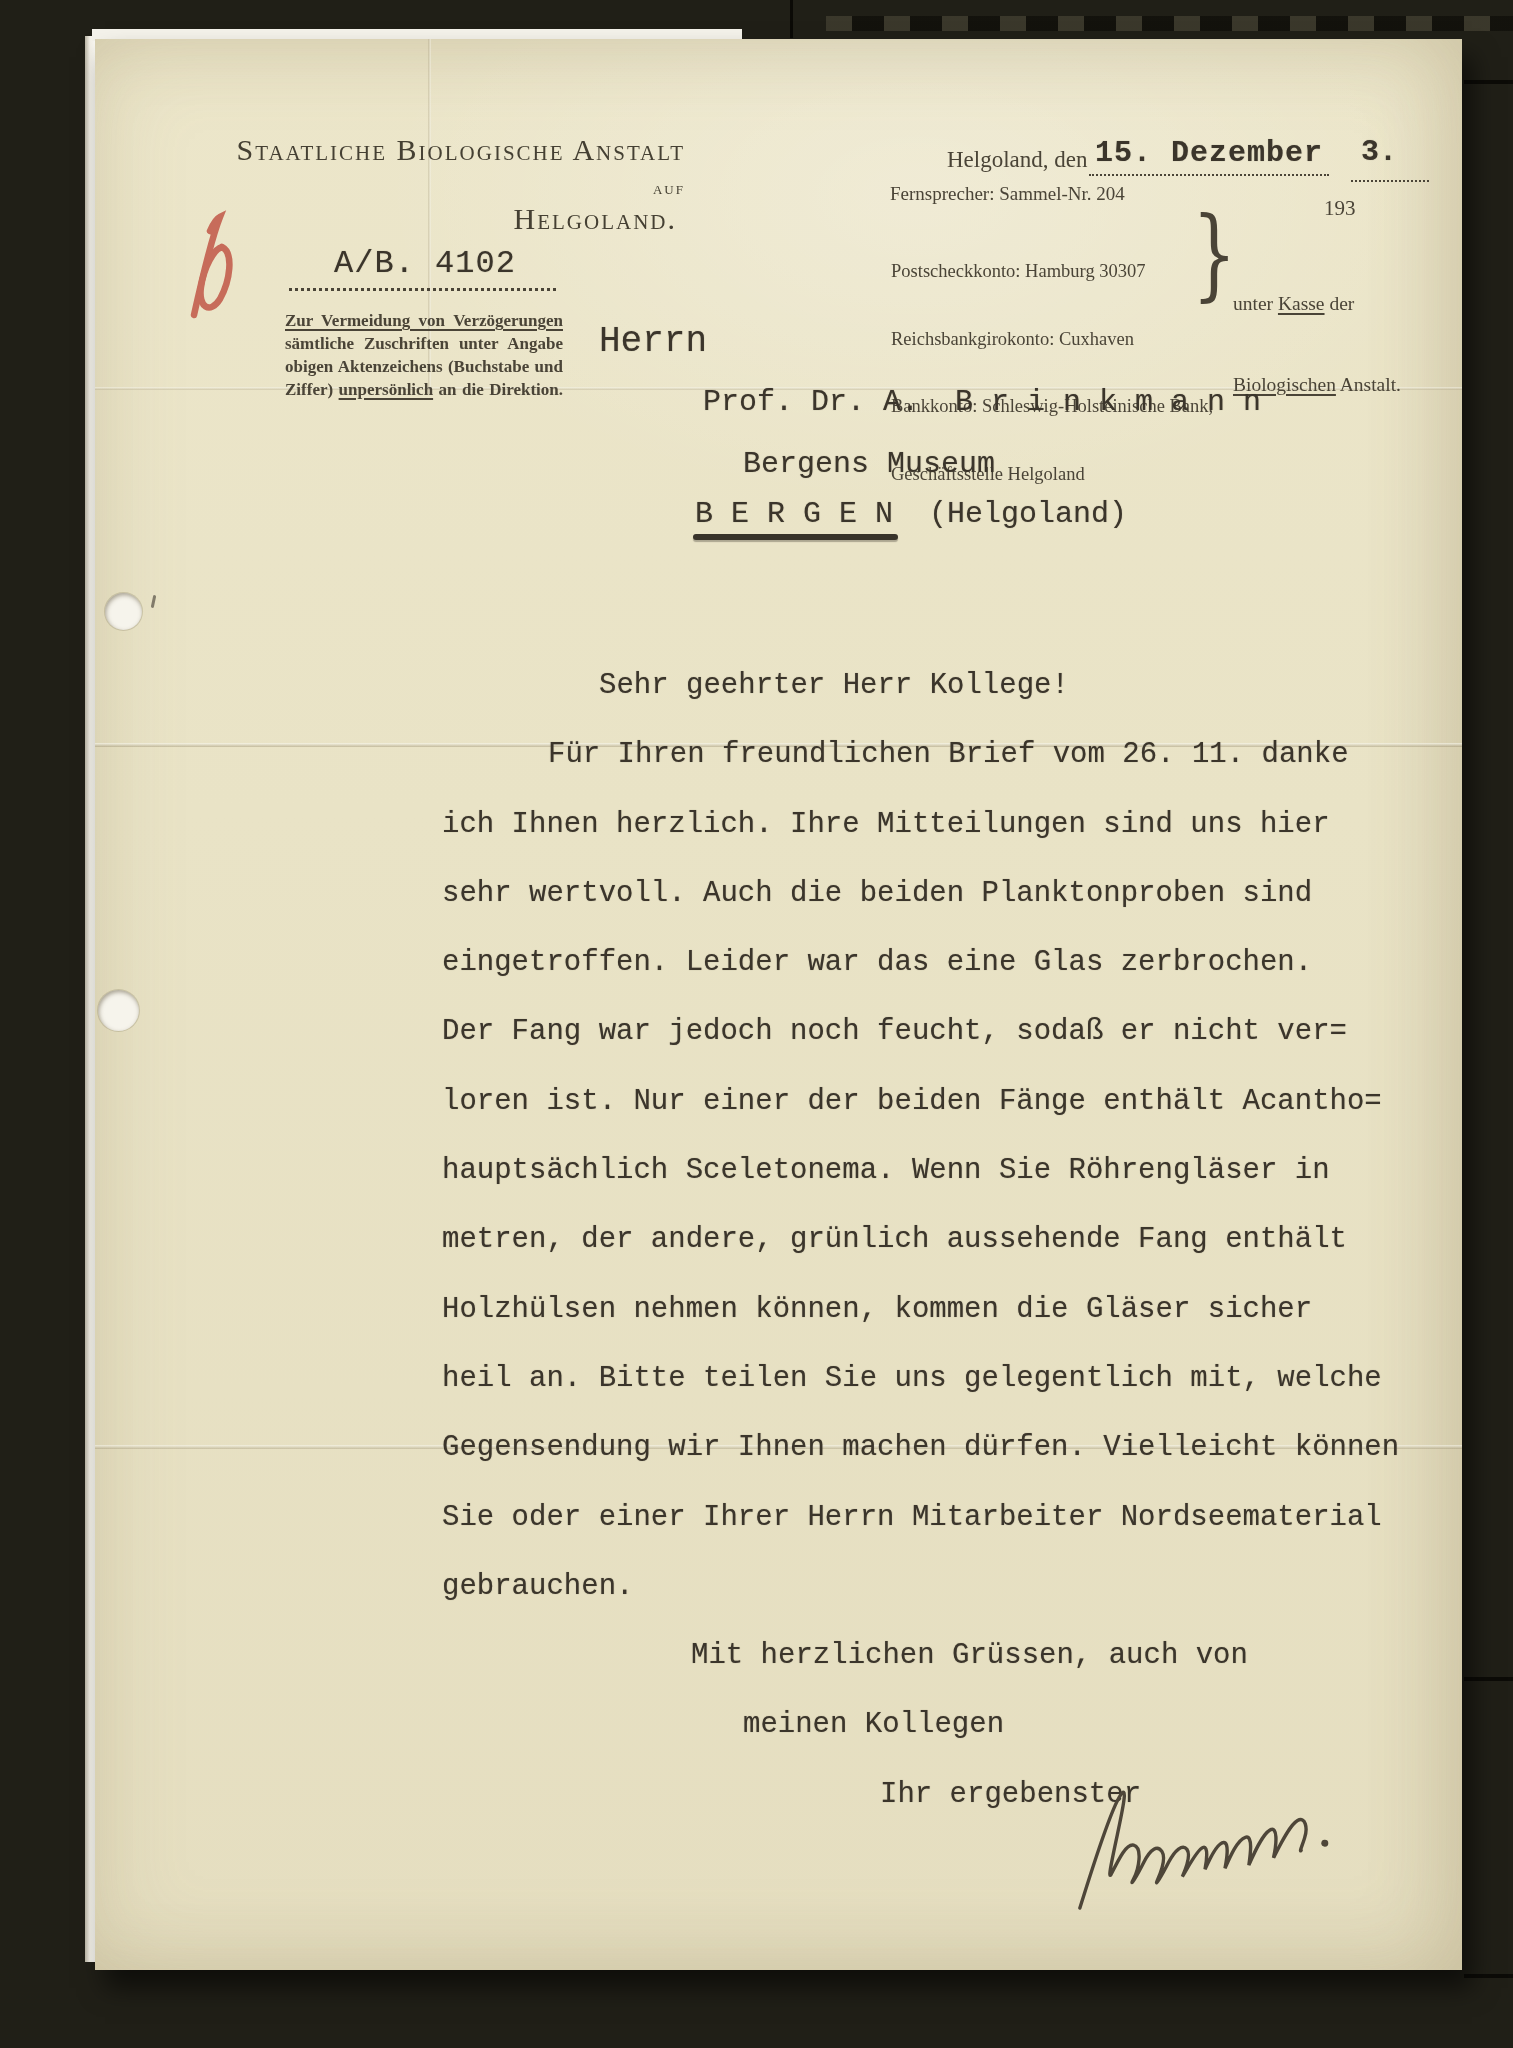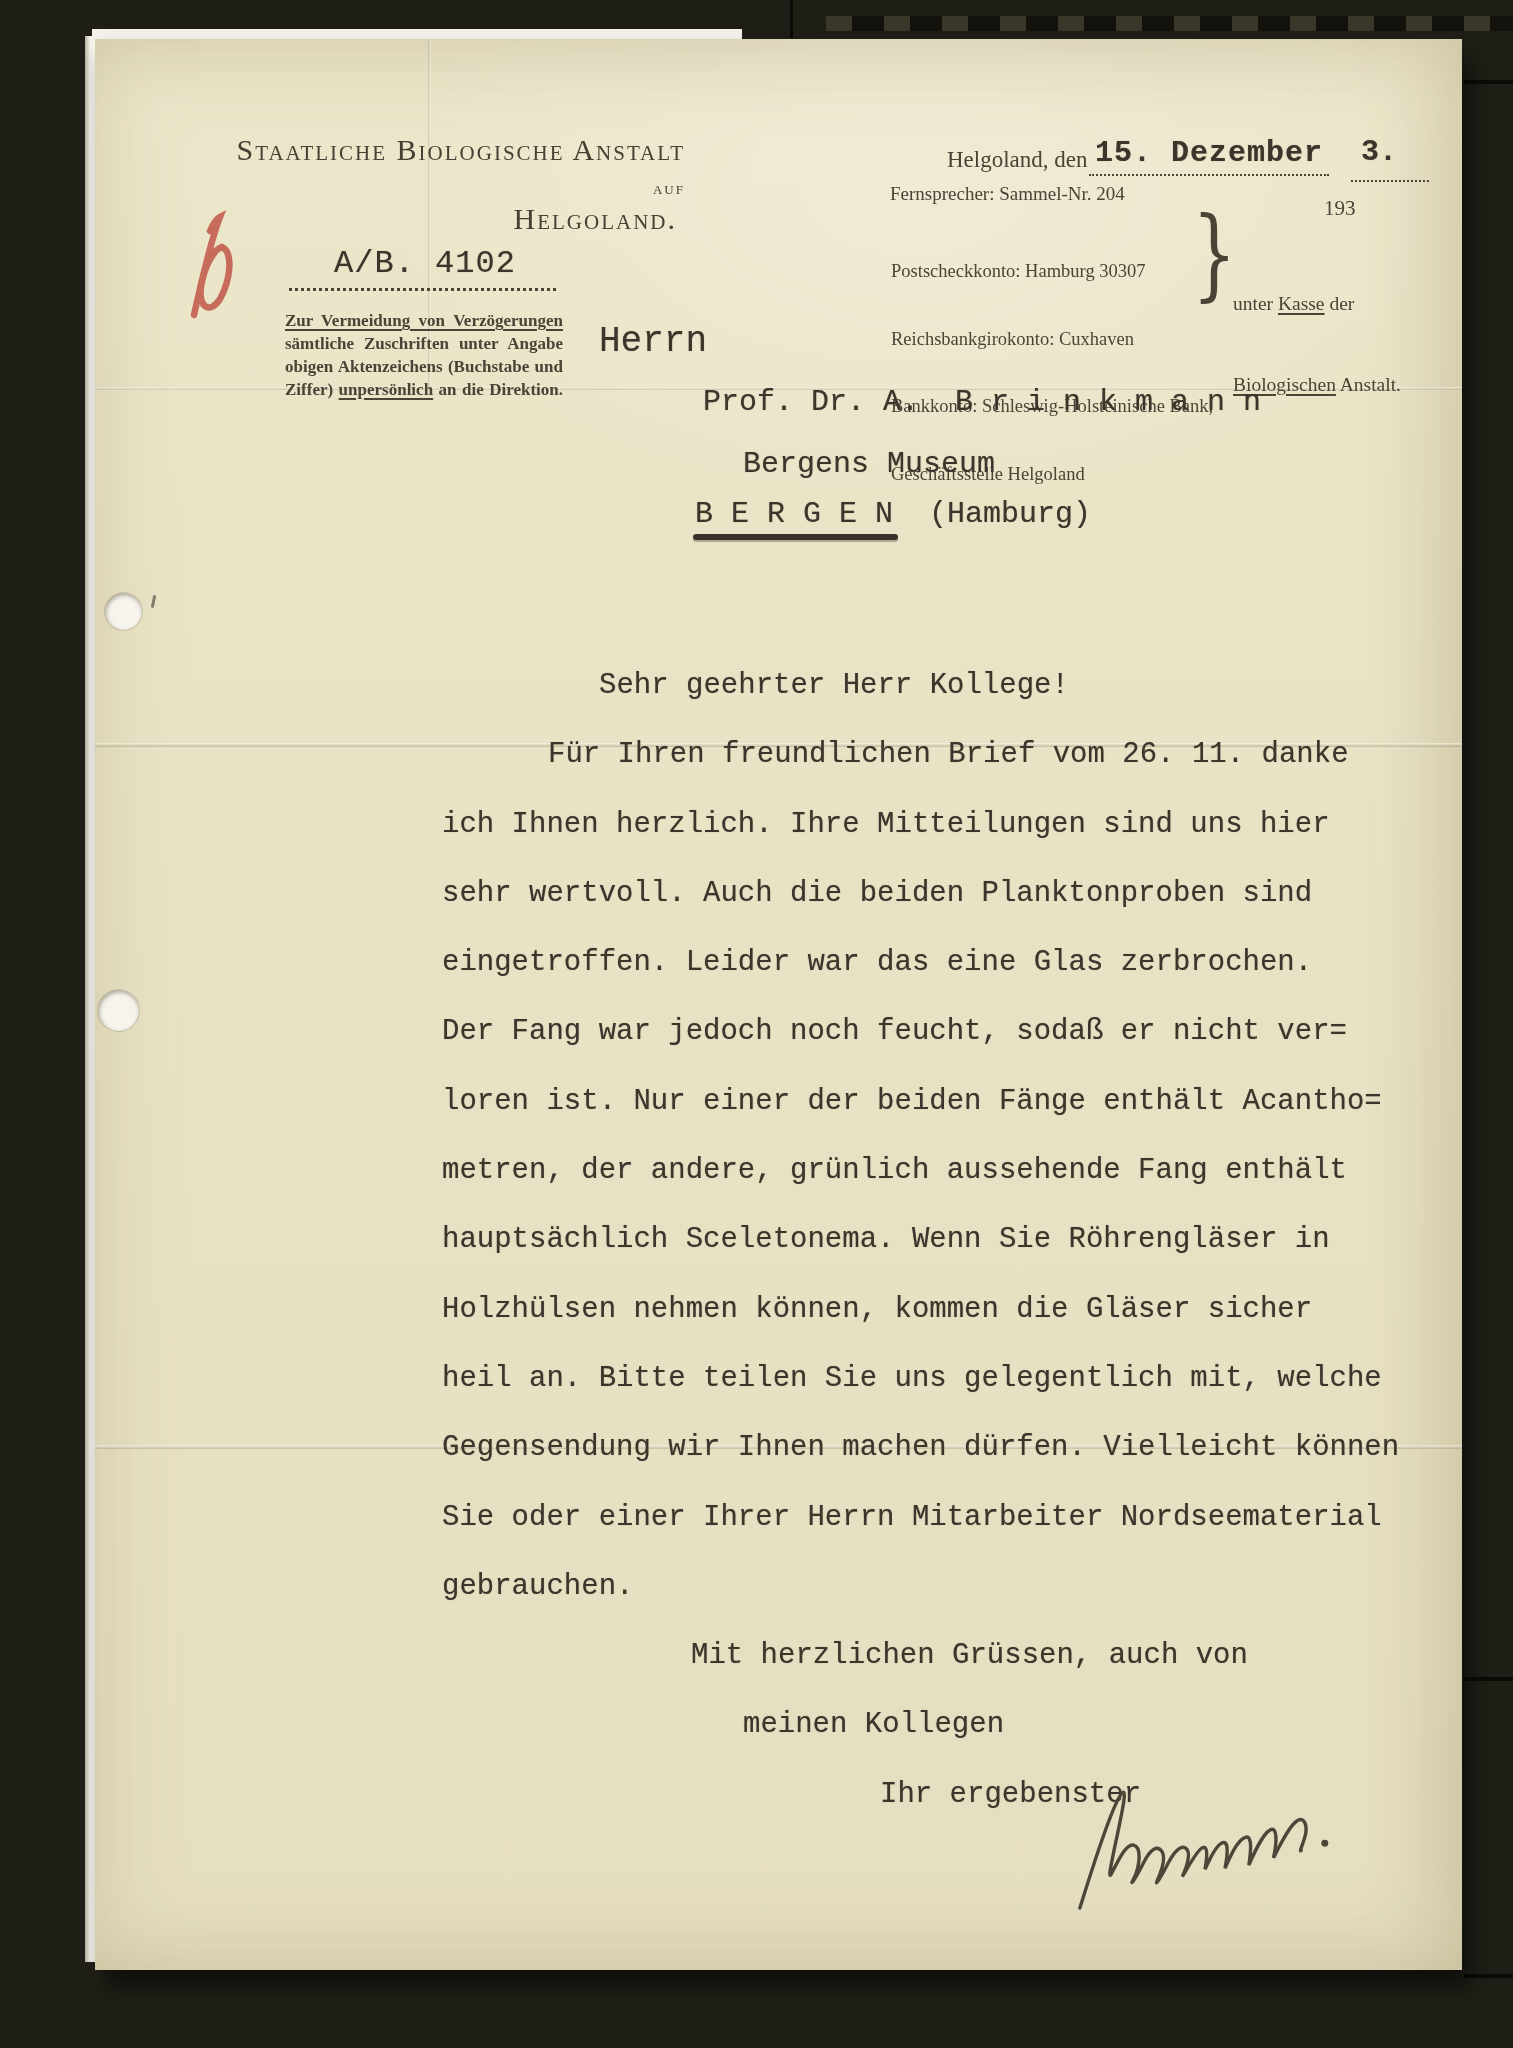--- a/index.html
+++ b/index.html
@@ -150,33 +150,33 @@
   </div>
   <div class="printed brace">}</div>
   <div class="printed brace-note">
     <div><span>unter </span><span class="u">Kasse</span><span> der</span></div>
     <div><span class="u">Biologischen</span><span> Anstalt.</span></div>
   </div>
 
   <div class="typed herrn">Herrn</div>
   <div class="typed rec-name">Prof. Dr. A.  B r i n k m a n n</div>
   <div class="typed rec-inst">Bergens Museum</div>
-  <div class="typed rec-city"><span>B E R G E N</span><span>  (Hamburg)</span></div>
+  <div class="typed rec-city"><span>B E R G E N</span><span>  (Helgoland)</span></div>
   <div class="city-underline"></div>
 
   <div class="body-block">
     <div class="ind-sal">Sehr geehrter Herr Kollege!</div>
     <div class="ind-p1">Für Ihren freundlichen Brief vom 26. 11. danke</div>
     <div>ich Ihnen herzlich. Ihre Mitteilungen sind uns hier</div>
     <div>sehr wertvoll. Auch die beiden Planktonproben sind</div>
     <div>eingetroffen. Leider war das eine Glas zerbrochen.</div>
     <div>Der Fang war jedoch noch feucht, sodaß er nicht ver=</div>
     <div>loren ist. Nur einer der beiden Fänge enthält Acantho=</div>
+    <div>hauptsächlich Sceletonema. Wenn Sie Röhrengläser in</div>
     <div>metren, der andere, grünlich aussehende Fang enthält</div>
-    <div>hauptsächlich Sceletonema. Wenn Sie Röhrengläser in</div>
     <div>Holzhülsen nehmen können, kommen die Gläser sicher</div>
     <div>heil an. Bitte teilen Sie uns gelegentlich mit, welche</div>
     <div>Gegensendung wir Ihnen machen dürfen. Vielleicht können</div>
     <div>Sie oder einer Ihrer Herrn Mitarbeiter Nordseematerial</div>
     <div>gebrauchen.</div>
     <div class="ind-c1">Mit herzlichen Grüssen, auch von</div>
     <div class="ind-c2">meinen Kollegen</div>
     <div class="ind-c3">Ihr ergebenster</div>
   </div>
 

